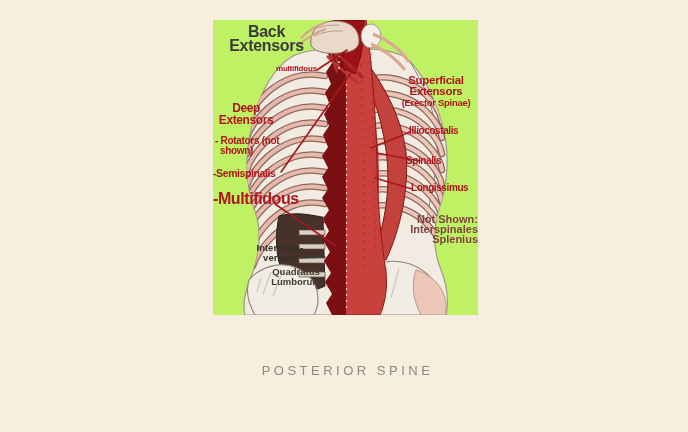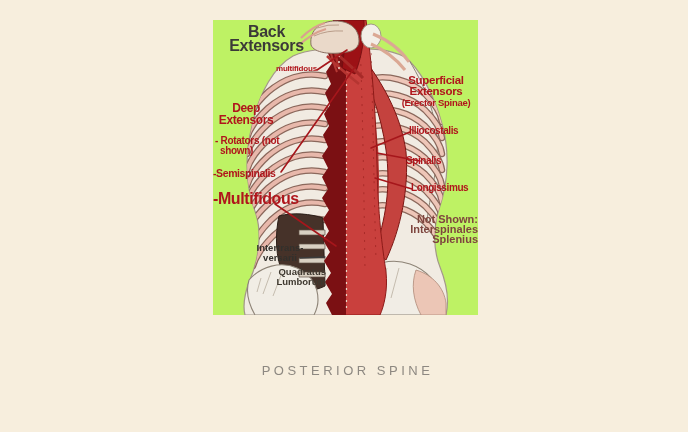--- a/index.html
+++ b/index.html
@@ -20,21 +20,21 @@
   }
   .red  { color:#b0161c; }
   .dark { color:#3b3a38; }
   .heading        { left:0;   top:5px;   width:107px; font-size:16px; line-height:14px; text-align:center; letter-spacing:-0.3px; }
   .multifid-small { left:63px; top:45px;  font-size:8px; letter-spacing:-0.2px; }
   .deep           { left:0;   top:82px;  width:66px; font-size:12px; line-height:12px; text-align:center; letter-spacing:-0.4px; }
   .rotators       { left:2px; top:116px; font-size:10px; line-height:10px; letter-spacing:-0.3px; }
   .semispinalis   { left:0;   top:148px; font-size:10.5px; letter-spacing:-0.4px; }
   .multifidous    { left:0;   top:171px; font-size:16px; letter-spacing:-0.4px; }
   .intertrans     { left:37px; top:223px; width:60px; font-size:9.5px; line-height:9.5px; text-align:center; color:#32302c; }
-  .quadratus      { left:53px; top:247px; width:60px; font-size:9.5px; line-height:9.5px; text-align:right; color:#3e382f; }
+  .quadratus      { left:53px; top:247px; width:60px; font-size:9.5px; line-height:9.5px; text-align:center; color:#3e382f; }
   .superficial    { left:173px; top:55px; width:100px; font-size:11.5px; line-height:11px; text-align:center; letter-spacing:-0.3px; }
   .erector        { left:173px; top:78px; width:100px; font-size:9.5px; text-align:center; letter-spacing:-0.3px; }
   .illiocostalis  { left:196px; top:106px; font-size:10px; letter-spacing:-0.4px; }
   .spinalis       { left:193px; top:136px; font-size:10px; letter-spacing:-0.4px; }
   .longissimus    { left:198px; top:163px; font-size:10px; letter-spacing:-0.4px; }
   .not-shown      { left:193px; top:194px; width:72px; font-size:11px; line-height:10px; text-align:right; color:#7e453e; }
   .caption-title {
     position:absolute; left:0; top:323px; width:100%; padding-left:10px;
     text-align:center; font-family:"Liberation Serif", serif;
     font-size:30px; line-height:30px; letter-spacing:10px; color:#55514a;

